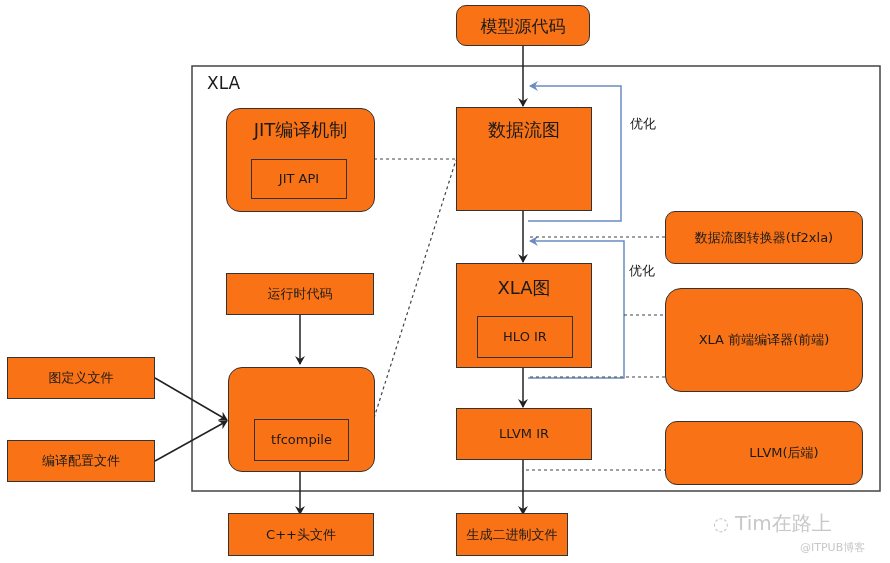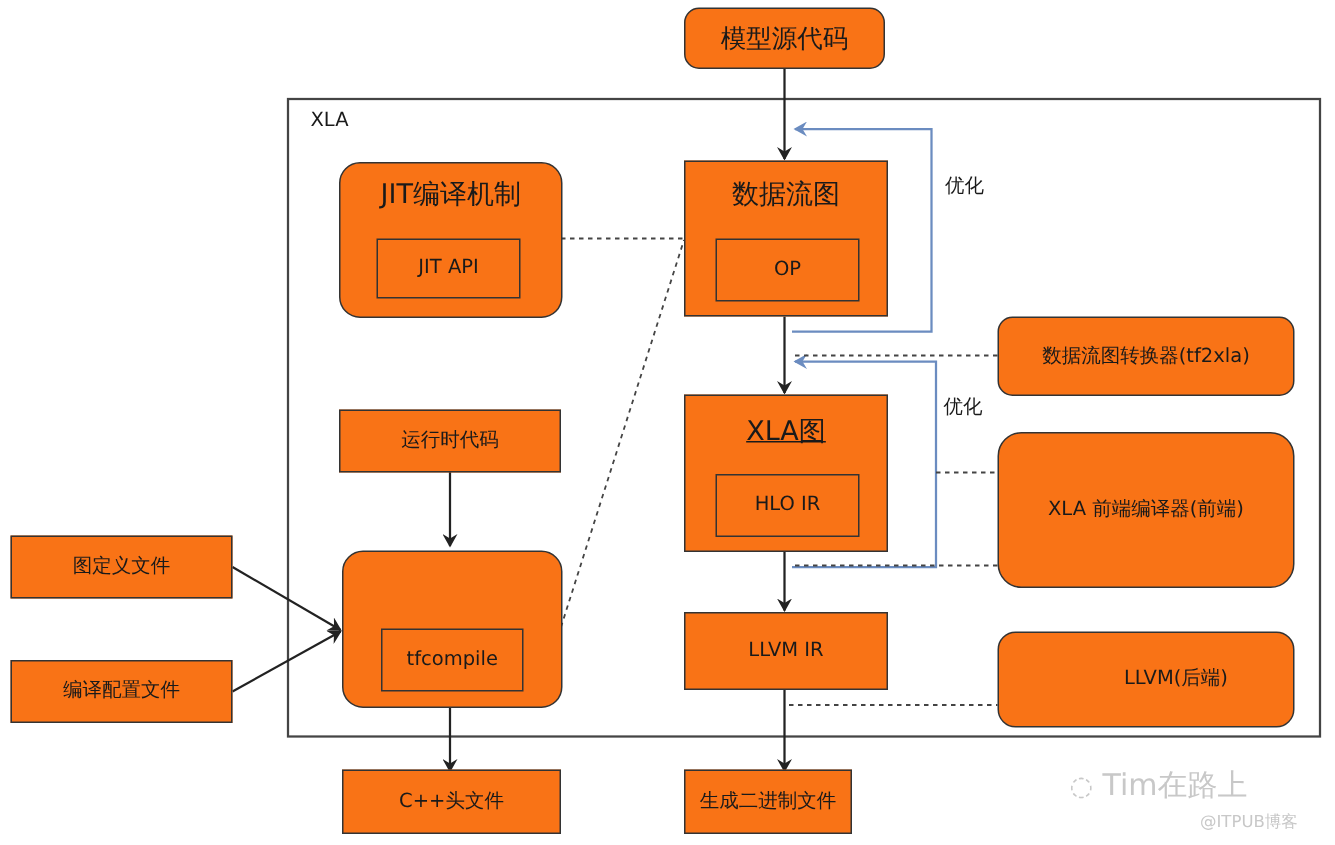--- a/index.html
+++ b/index.html
@@ -49,50 +49,47 @@
   <line x1="530" y1="237" x2="665" y2="237" stroke="#444" stroke-width="1.2" stroke-dasharray="3,3"></line>
   <line x1="624" y1="315" x2="665" y2="315" stroke="#444" stroke-width="1.2" stroke-dasharray="3,3"></line>
   <line x1="530" y1="377" x2="665" y2="377" stroke="#444" stroke-width="1.2" stroke-dasharray="3,3"></line>
   <line x1="526" y1="470" x2="665" y2="470" stroke="#444" stroke-width="1.2" stroke-dasharray="3,3"></line>
 </svg>
 
 <div class="box rounded" style="left:456px;top:5px;width:134px;height:41px;font-size:17px;border-radius:10px;">
   <span>模型源代码</span>
 </div>
 
-<div class="label" style="left:207px;top:73px;font-size:13px;">XLA</div>
+<div class="label" style="left:207px;top:73px;font-size:17px;">XLA</div>
 
 <div class="box rounded" style="left:226px;top:108px;width:149px;height:104px;display:block;">
   <div class="big-title" style="top:12px;">JIT编译机制</div>
   <div class="inner" style="left:24px;top:50px;width:96px;height:40px;">
     <span>JIT API</span>
   </div>
 </div>
 
 <div class="box" style="left:456px;top:107px;width:136px;height:104px;display:block;">
   <div class="big-title" style="top:13px;">数据流图</div>
-  <div class="inner" style="left:20px;top:51px;width:96px;height:42px;">
-    <span>OP</span>
-  </div>
 </div>
 
 <div class="label" style="left:630px;top:115px;">优化</div>
 <div class="label" style="left:629px;top:262px;">优化</div>
 
 <div class="box rounded multi" style="left:665px;top:211px;width:198px;height:53px;border-radius:10px;">
   <span>数据流图转换器</span>
   <span>(tf2xla)</span>
 </div>
 
 <div class="box" style="left:226px;top:273px;width:148px;height:42px;">
   <span>运行时代码</span>
 </div>
 
 <div class="box" style="left:456px;top:263px;width:136px;height:105px;display:block;">
-  <div class="big-title" style="top:15px;text-decoration:underline;">XLA图</div>
+  <div class="big-title" style="top:15px;">XLA图</div>
   <div class="inner" style="left:20px;top:52px;width:96px;height:42px;">
     <span>HLO IR</span>
   </div>
 </div>
 
 <div class="box rounded multi" style="left:665px;top:288px;width:198px;height:104px;border-radius:16px;">
   <span>XLA 前端编译器</span>
   <span>(前端)</span>
 </div>
 

